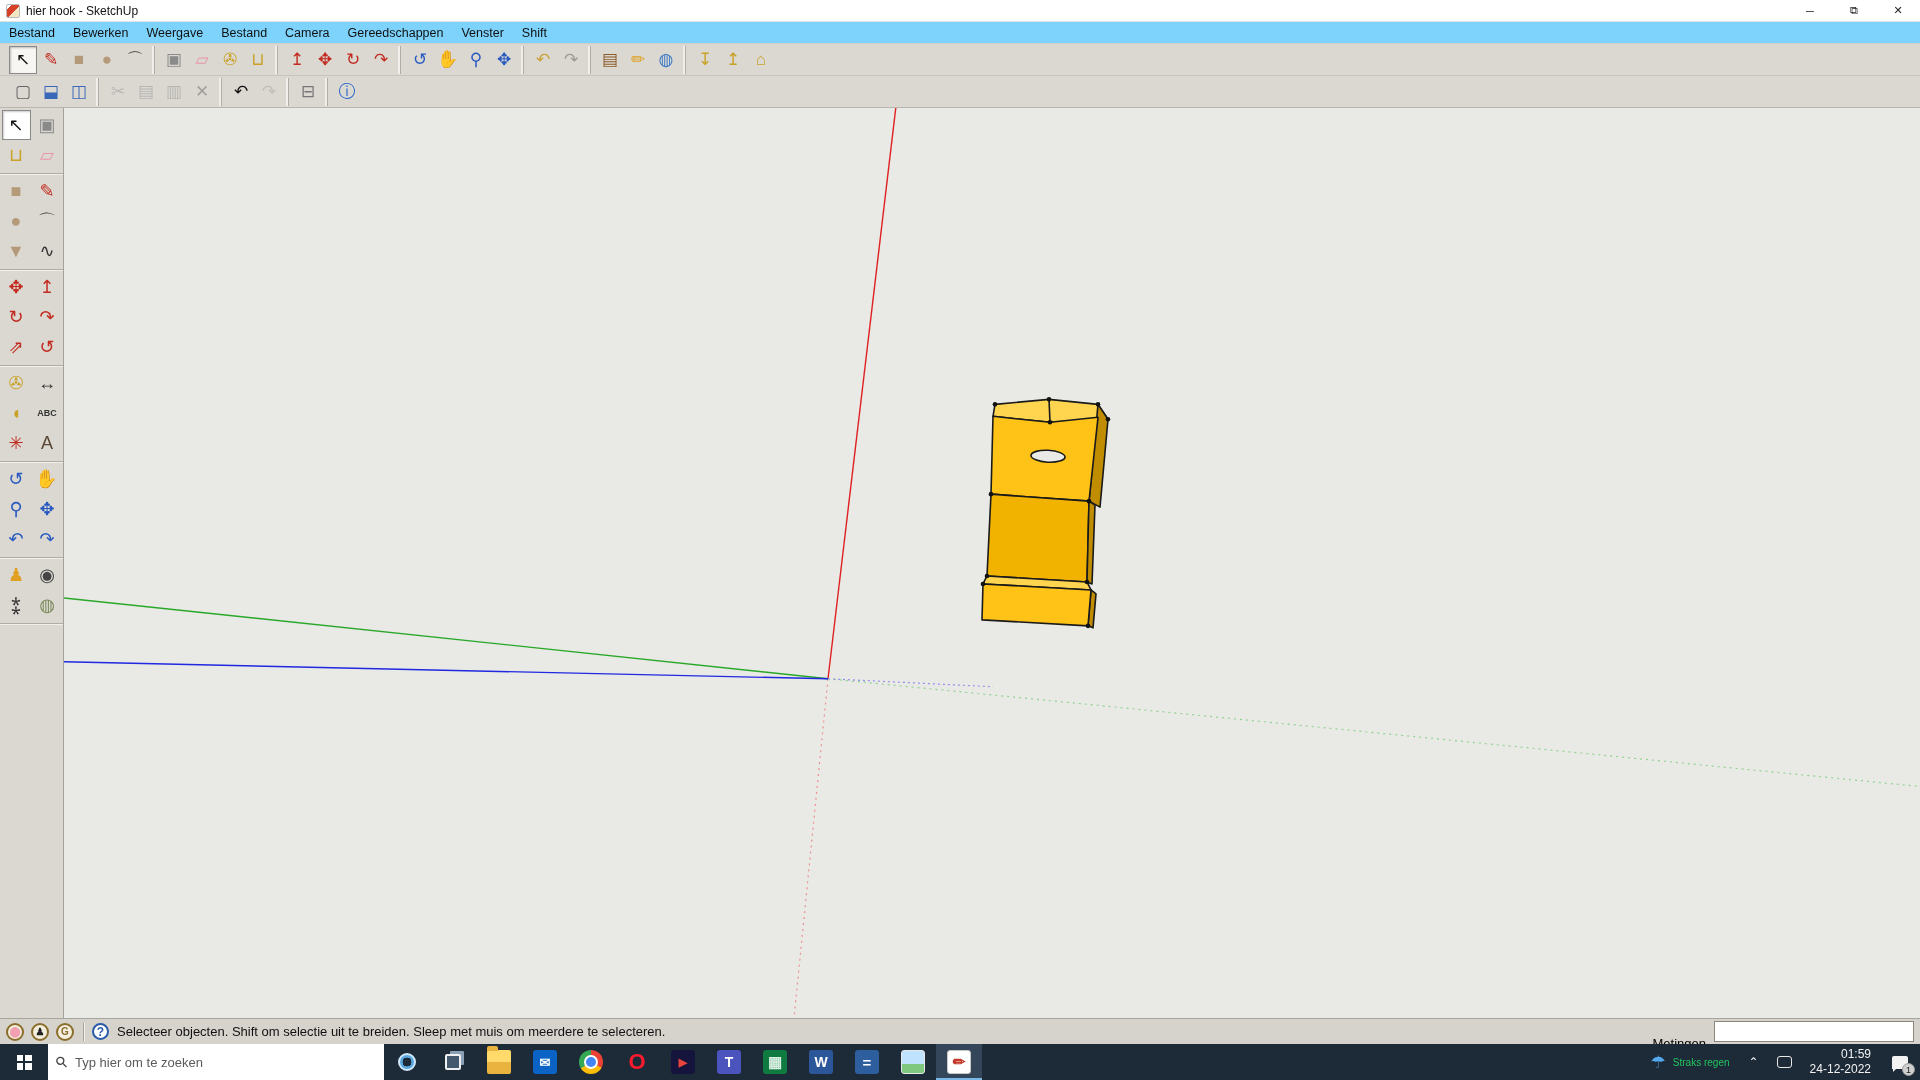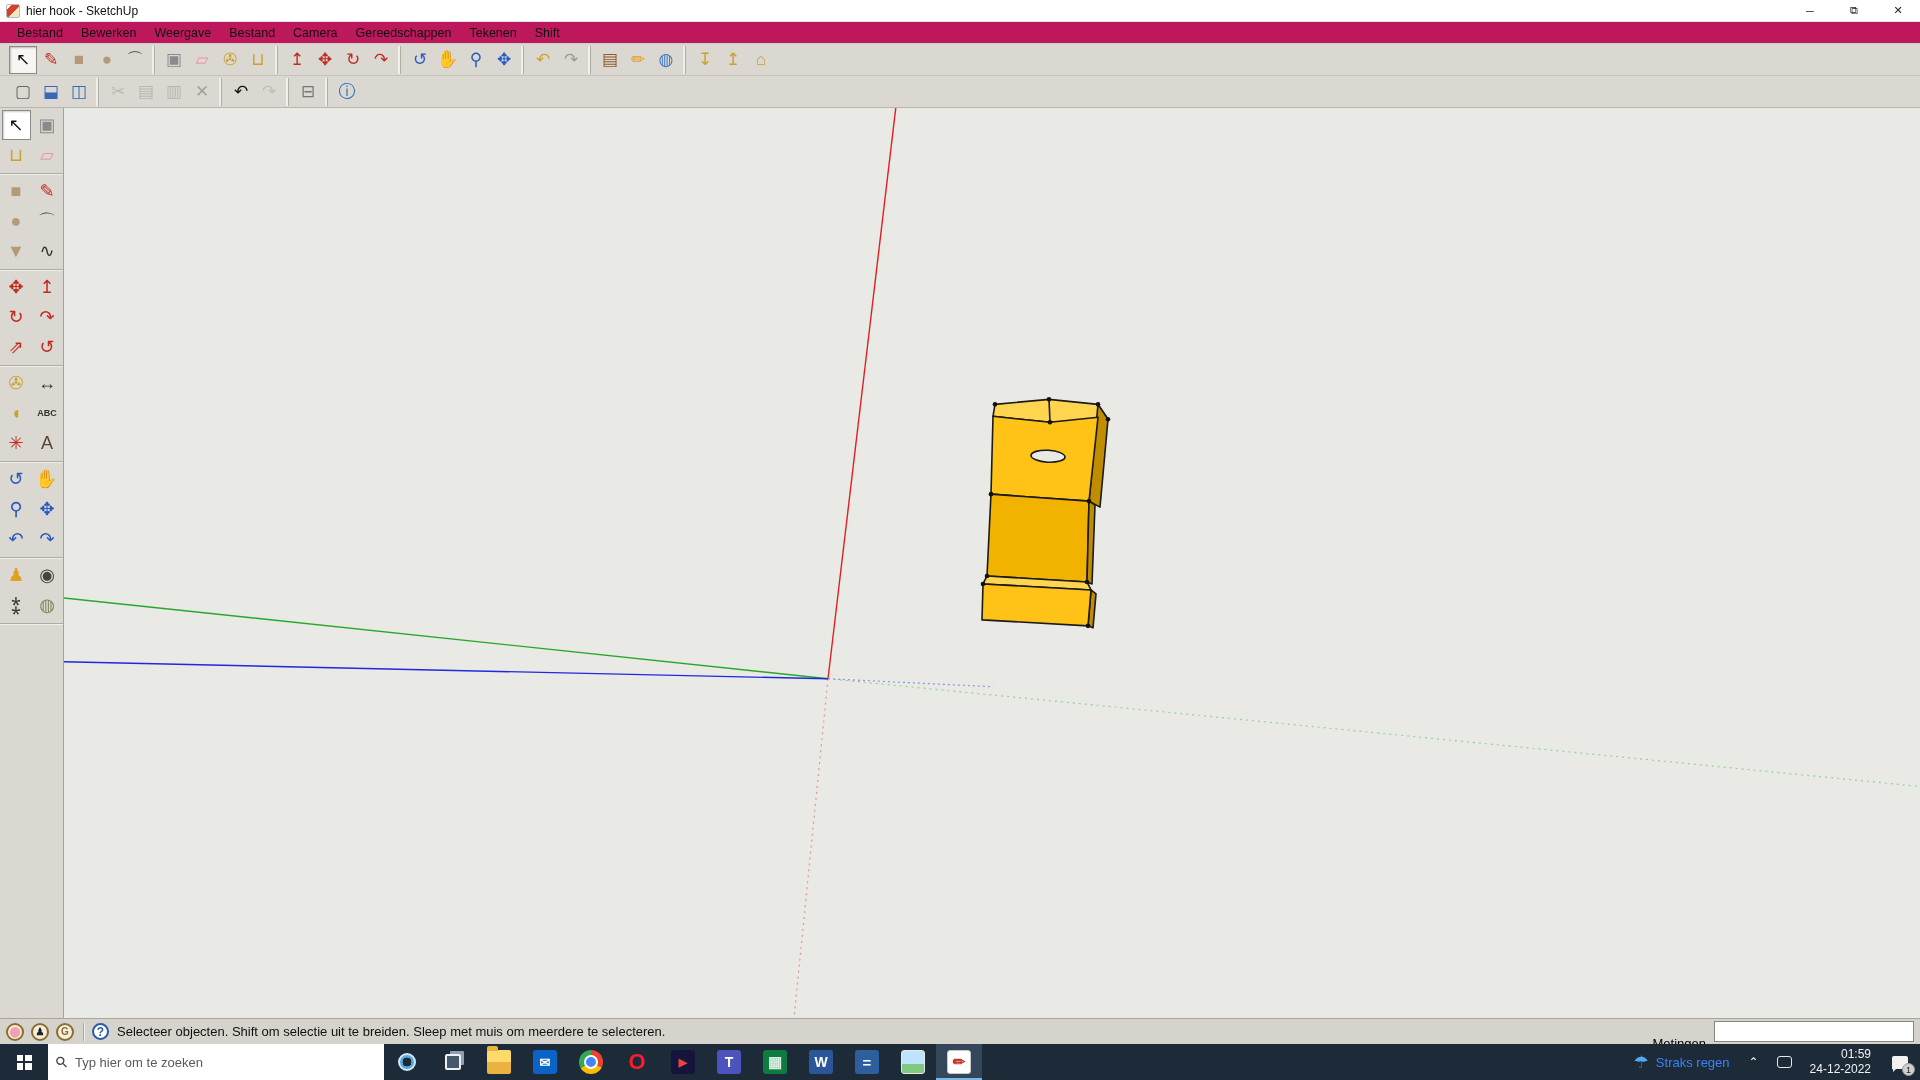--- a/index.html
+++ b/index.html
@@ -11,22 +11,22 @@
   .titlebar { position:absolute; top:0; left:0; right:0; height:22px; background:#ffffff;
     display:flex; align-items:center; padding-left:6px; border-bottom:1px solid #e2e2e2; }
   .app-logo { width:14px; height:14px; margin-right:6px; border:1px solid #b9b9b9; border-radius:2px;
     background:linear-gradient(135deg,#ffffff 18%,#d8402a 18%,#d8402a 55%,#f3e6c3 55%); }
   .title-text { font-size:12px; color:#111; }
   .win-controls { margin-left:auto; display:flex; height:100%; }
   .win-btn { width:44px; height:100%; display:flex; align-items:center; justify-content:center;
     font-size:11px; color:#222; cursor:default; }
 
   
-  .menubar { position:absolute; top:22px; left:0; right:0; height:22px; background:#be185d;
-    display:flex; align-items:center; padding-left:8px; border-bottom:1px solid #d0cec8; }
+  .menubar { position:absolute; top:22px; left:0; right:0; height:22px; background:#7dd3fc;
+    display:flex; align-items:center; padding-left:0; border-bottom:1px solid #d0cec8; }
   .menu-item { font-size:12.5px; color:#111; padding:2px 9px; }
 
   
   .toolbar { position:absolute; left:0; right:0; background:#dbd8d2; display:flex; align-items:center; }
   .toolbar1 { top:44px; height:32px; border-bottom:1px solid #c8c5bf; padding-left:4px; }
   .toolbar2 { top:76px; height:32px; border-bottom:1px solid #b9b6b0; padding-left:4px; }
   .tgroup { display:flex; align-items:center; padding:0 5px; height:28px; }
   .tgroup + .tgroup { border-left:1px solid #b0ada6; box-shadow:-2px 0 0 #f0efec; }
   .tbtn { width:28px; height:28px; display:flex; align-items:center; justify-content:center; border:1px solid transparent; }
   .tbtn.active { background:#f7f6f2; border:1px solid #8a8a8a; box-shadow:inset 1px 1px 2px #bbb; }
@@ -85,21 +85,21 @@
   .app-media .ic { background:#15143c; color:#e8453c; font-size:11px; }
   .app-teams .ic { background:#4b53bc; color:#fff; }
   .app-excel .ic { background:#0f7b41; color:#d8efe2; font-size:15px; }
   .app-word .ic { background:#2b579a; color:#fff; }
   .app-calculator .ic { background:#2d5f9e; color:#fff; font-size:15px; }
   .app-image-viewer .ic { background:linear-gradient(180deg,#bfe3ff 58%,#7fc87f 58%); border:1px solid #e8e8e8; }
   .app-sketchup .ic { background:#fff; border:1px solid #c8c8c8; color:#c5392b; font-size:15px; }
   .tb-right { margin-left:auto; display:flex; align-items:center; }
   .tb-weather { display:flex; align-items:center; padding:0 10px; height:100%; }
   .umbrella { color:#55aaee; font-size:17px; margin-right:7px; }
-  .weather-text { font-size:13px; color:#3b82f6; }
+  .weather-text { font-size:10px; color:#22c55e; }
   .tb-chevron { padding:0 9px; font-size:12px; color:#eee; display:flex; align-items:center; height:100%; }
   .tray-device { width:15px; height:12px; border:1.5px solid #e8e8e8; border-radius:3px; margin:0 9px; }
   .tb-clock { display:flex; flex-direction:column; align-items:flex-end; justify-content:center; padding:0 9px;
     font-size:12px; line-height:1.25; color:#f2f2f2; height:100%; }
   .tb-notif { width:40px; display:flex; align-items:center; justify-content:center; position:relative; height:100%; }
   .notif-box { width:16px; height:13px; background:#f2f2f2; border-radius:2px 2px 2px 0; position:relative; }
   .notif-box:after { content:""; position:absolute; left:1px; bottom:-3px; border:3px solid transparent; border-top-color:#f2f2f2; border-left-color:#f2f2f2; }
   .notif-badge { position:absolute; right:5px; bottom:4px; width:13px; height:13px; border-radius:50%;
     background:#cfcfcf; color:#222; font-size:9px; display:flex; align-items:center; justify-content:center; border:1px solid #9a9a9a; }
 </style>
@@ -118,21 +118,21 @@
     </div>
   </div>
 
   <div class="menubar">
       <span class="menu-item">Bestand</span>
       <span class="menu-item">Bewerken</span>
       <span class="menu-item">Weergave</span>
       <span class="menu-item">Bestand</span>
       <span class="menu-item">Camera</span>
       <span class="menu-item">Gereedschappen</span>
-      <span class="menu-item">Tekenen</span>
+      <span class="menu-item">Venster</span>
       <span class="menu-item">Shift</span>
     </div>
 
   <div class="toolbar toolbar1">
       <div class="tgroup">
         <div class="tbtn active">
           <span class="glyph" style="color: rgb(17, 17, 17);">↖</span>
         </div>
         <div class="tbtn">
           <span class="glyph" style="color: rgb(194, 42, 31);">✎</span>

